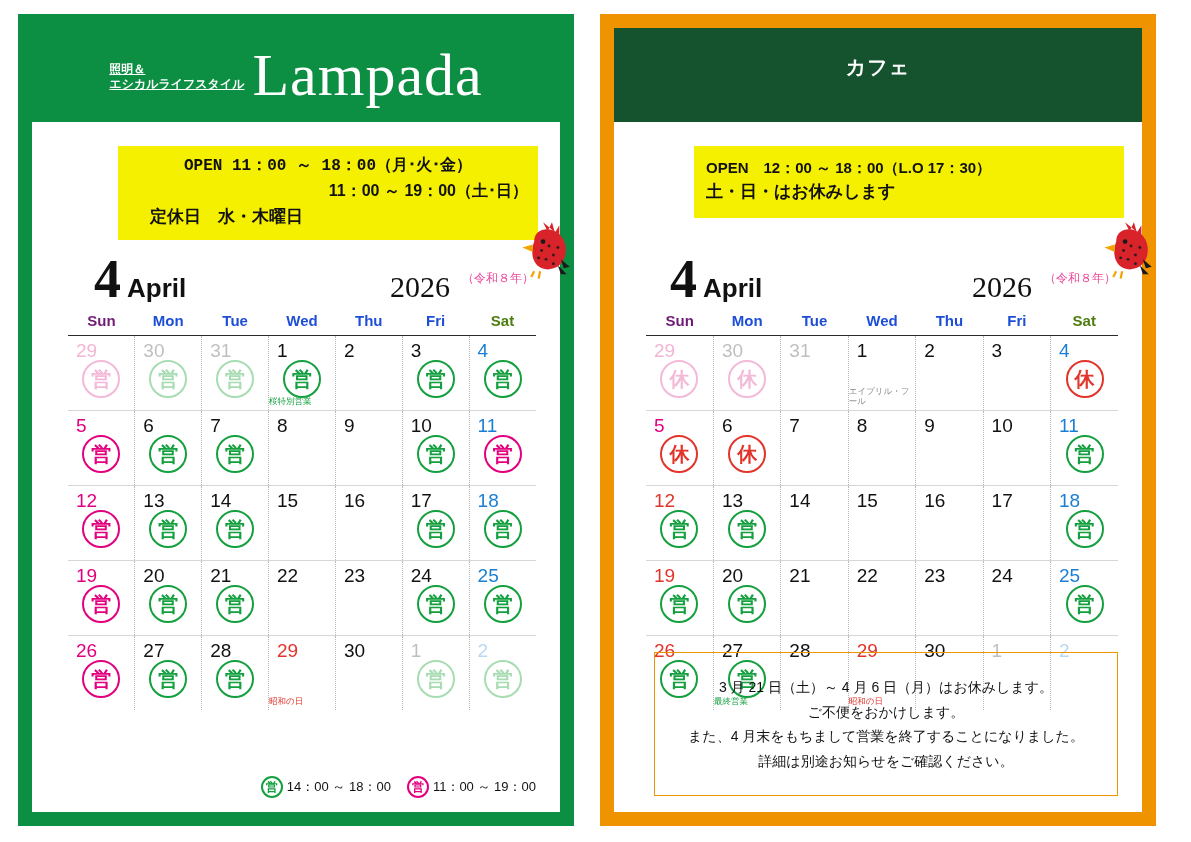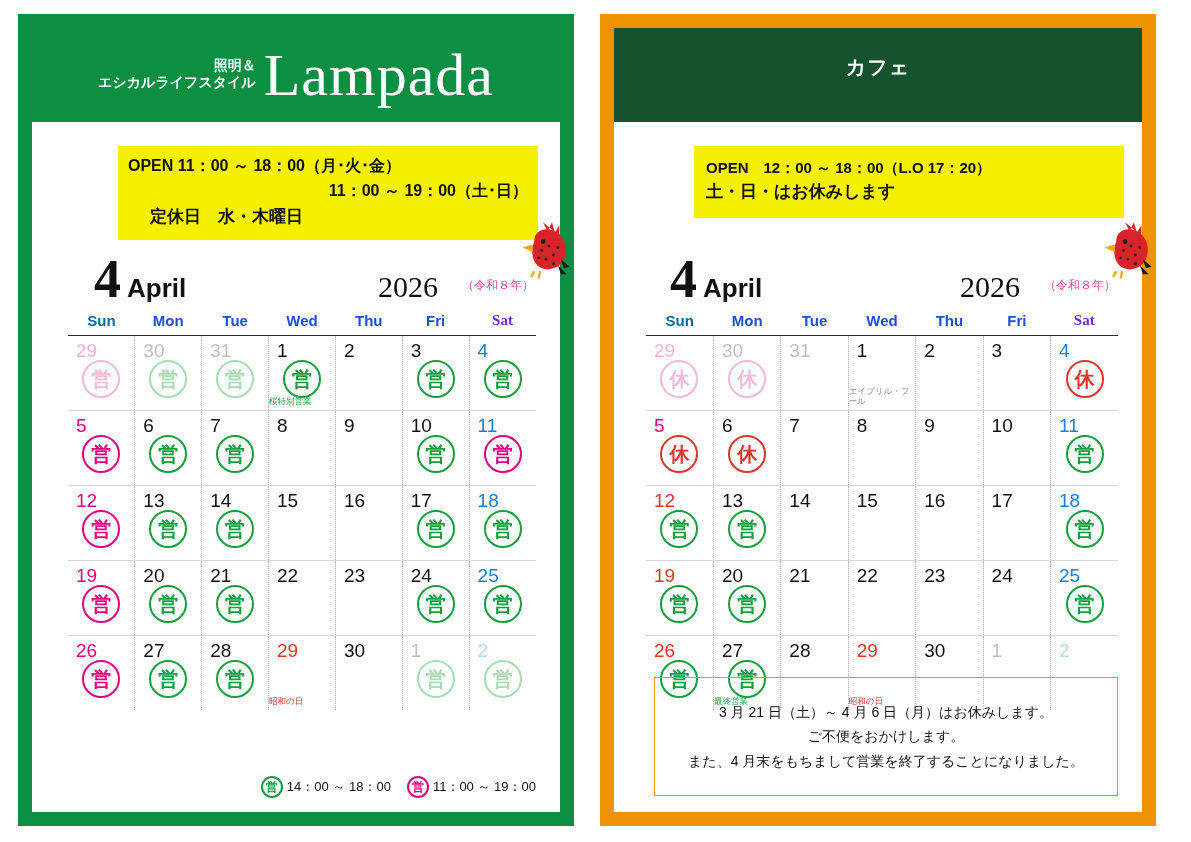--- a/index.html
+++ b/index.html
@@ -24,22 +24,22 @@
 
   
   .header{
     height:94px;display:flex;align-items:center;justify-content:center;
     color:#fff;position:relative;
   }
   .green .header{background:#0d8f43;}
   .orange .header{background:#14532d;}
   .hdr-inner{display:flex;align-items:flex-end;gap:8px;}
   .hdr-small{
-    font-size:14px;line-height:1.25;font-weight:bold;text-align:right;
-    letter-spacing:0px;padding-bottom:12px;white-space:nowrap;
+    font-size:12px;line-height:1.25;font-weight:bold;text-align:left;
+    letter-spacing:0px;padding-bottom:12px;white-space:nowrap;text-decoration:underline;
   }
   .hdr-small .l1{display:block;}
   .hdr-small .l2{display:block;}
   .hdr-cafe{
     font-size:20px;font-weight:bold;padding-bottom:16px;letter-spacing:1px;
   }
   .hdr-title{
     font-family:"Liberation Serif","DejaVu Serif",serif;
     font-size:60px;line-height:0.95;letter-spacing:1px;
   }
@@ -48,58 +48,58 @@
   .notice{
     position:absolute;
     background:#f5f000;
     color:#111;
     font-weight:bold;
     box-sizing:border-box;
   }
   .green .notice{left:86px;top:118px;width:420px;padding:8px 10px 10px 10px;}
   .orange .notice{left:80px;top:118px;width:430px;padding:10px 12px 12px 12px;}
   .notice div{font-size:16px;line-height:1.55;white-space:nowrap;}
-  .green .notice .n1{text-align:left;}
+  .green .notice .n1{text-align:center;font-family:Liberation Mono, monospace;}
   .green .notice .n2{text-align:right;}
   .green .notice .n3{text-align:left;padding-left:22px;font-size:17px;}
   .orange .notice .n1{text-align:left;font-size:15px;}
   .orange .notice .n2{text-align:left;font-size:17px;}
 
   
   .monthrow{
     position:absolute;left:62px;right:26px;top:218px;height:58px;
     display:flex;align-items:flex-end;
   }
   .orange .monthrow{left:56px;}
   .mnum{
     font-family:"Liberation Serif","DejaVu Serif",serif;
     font-size:54px;font-weight:bold;line-height:0.9;color:#111;
   }
   .mname{font-size:26px;font-weight:bold;margin-left:6px;color:#111;}
-  .yearwrap{margin-left:auto;display:flex;align-items:center;gap:12px;}
+  .yearwrap{margin-left:auto;display:flex;align-items:flex-start;}
   .yr{font-family:"Liberation Serif","DejaVu Serif",serif;font-size:30px;color:#111;}
   .yr-sub{font-size:12px;color:#ec4899;padding-bottom:4px;margin-left:12px;}
 
   
   .chicken{position:absolute;width:74px;height:74px;}
   .green .chicken{left:480px;top:184px;}
   .orange .chicken{left:480px;top:184px;}
 
   
   .cal{
     position:absolute;left:36px;right:24px;top:280px;
   }
   .orange .cal{left:32px;}
   table.grid{border-collapse:collapse;width:100%;table-layout:fixed;}
   table.grid th{
     font-size:15px;font-weight:bold;padding:4px 0 6px 0;text-align:center;
     border-bottom:1px solid #2b2b2b;
   }
-  th.sun{color:#0369a1;}
-  th.sat{color:#6d28d9;font-family:Liberation Serif, serif;}
+  th.sun{color:#701a75;}
+  th.sat{color:#4d7c0f;}
   th.wd{color:#1d4ed8;}
   table.grid td{
     height:74px;vertical-align:top;border-right:1px dotted #b8b8b8;
     border-bottom:1px solid #d6d6d6;padding:0;position:relative;
   }
   table.grid td:last-child{border-right:none;}
   table.grid tr:last-child td{border-bottom:none;}
   .daynum{
     font-size:19px;line-height:1;padding:5px 0 0 8px;font-weight:normal;
     font-family:"Liberation Sans",sans-serif;
@@ -383,21 +383,21 @@
 
   <div class="card orange">
 
     <div class="header">
       <div class="hdr-inner">
         <div class="hdr-cafe">カフェ</div>
       </div>
     </div>
 
     <div class="notice">
-      <div class="n1">OPEN　12：00 ～ 18：00（L.O 17：20）</div>
+      <div class="n1">OPEN　12：00 ～ 18：00（L.O 17：30）</div>
       <div class="n2">土・日・はお休みします</div>
     </div>
 
     <div class="chicken">
       <svg viewBox="0 0 100 100" width="74" height="74">
         <path d="M42 14 L48 26 L54 14 L58 28 L64 18 L64 32 Z" fill="#d8232a"></path>
         <path d="M30 40 C30 24 46 20 58 26 C72 33 76 50 70 64 C64 78 44 82 34 72 C26 64 26 50 30 40Z" fill="#d8232a"></path>
         <path d="M28 44 L14 48 L28 54 Z" fill="#f0a500"></path>
         <circle cx="42" cy="40" r="3.2" fill="#1a1a1a"></circle>
         <path d="M66 64 L78 74 L70 76 Z" fill="#1a1a1a"></path>
@@ -571,15 +571,16 @@
               </td>
             </tr>
           </tbody>
       </table>
     </div>
 
     <div class="infobox">
       <div>3 月 21 日（土）～ 4 月 6 日（月）はお休みします。</div>
       <div>ご不便をおかけします。</div>
       <div>また、4 月末をもちまして営業を終了することになりました。</div>
+      <div>詳細は別途お知らせをご確認ください。</div>
     </div>
   </div>
 </div>
 
 </body></html>

